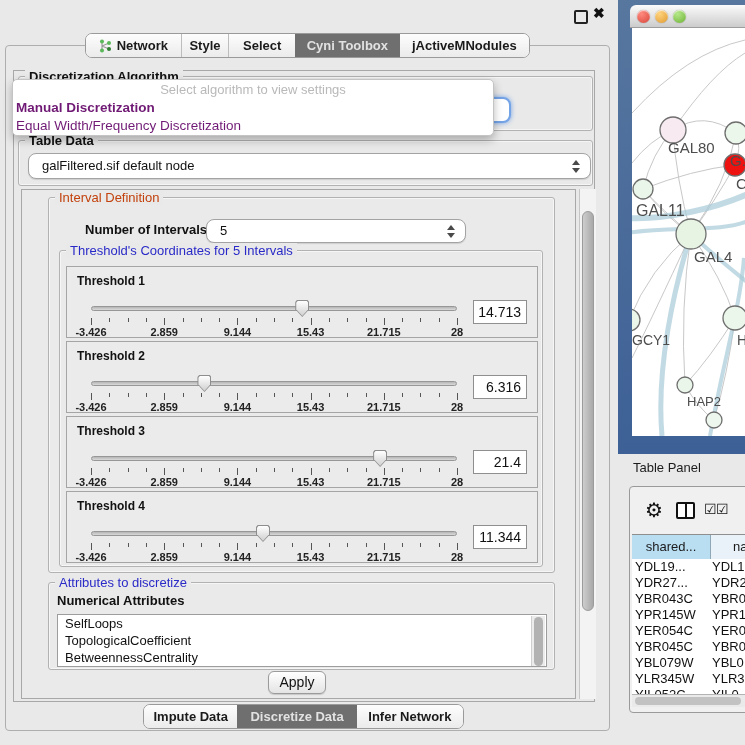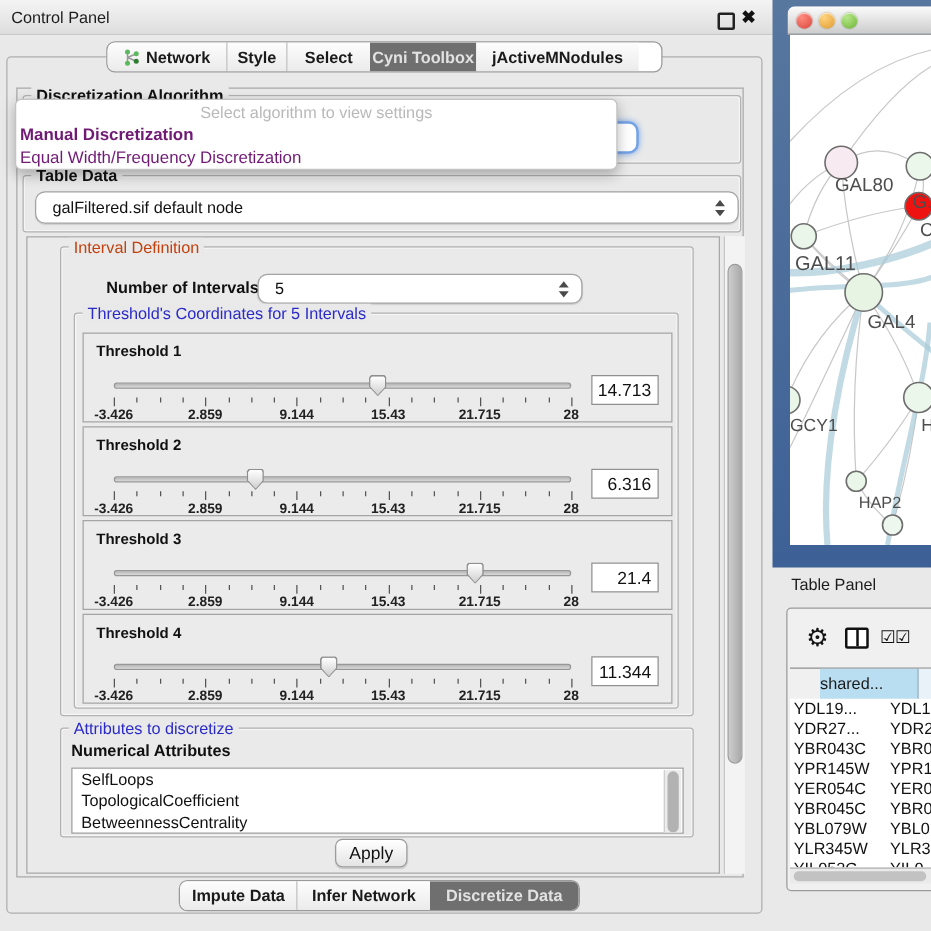--- a/index.html
+++ b/index.html
@@ -76,39 +76,36 @@
   .light{position:absolute;top:5px;width:13px;height:13px;border-radius:50%;box-shadow:inset 0 1px 1px rgba(255,255,255,.7),0 0 1px rgba(0,0,0,.5);}
   .net-canvas{left:14px;top:28px;width:113px;height:408px;background:#fff;overflow:hidden;}
   .tp-title{left:633px;top:460px;font-size:13px;color:#1c1c1c;}
   .tpanel{left:629px;top:486px;width:120px;height:227px;border:1px solid #9a9a9a;border-radius:4px;background:#f0f0f0;box-sizing:border-box;}
   .tp-gear{position:absolute;left:15px;top:11px;font-size:20px;color:#111;}
   .tp-col{position:absolute;left:46px;top:15px;width:19px;height:17px;border:2px solid #111;border-radius:2px;background:#fff;box-sizing:border-box;}
   .tp-col:before{content:"";position:absolute;left:50%;top:0;bottom:0;width:2px;background:#111;margin-left:-1px;}
   .tp-check{position:absolute;top:14px;font-size:14px;color:#111;}
   .tp-header{position:absolute;left:2px;top:47px;width:150px;height:25px;display:flex;border-top:1px solid #8f8f8f;border-bottom:1px solid #8f8f8f;}
   .tp-header .h1{width:79px;background:#b9def2;border-right:1px solid #8fa8b8;font-size:13px;color:#1a1a1a;
-                 line-height:24px;box-sizing:border-box;margin-left:24px;}
+                 text-align:center;line-height:24px;box-sizing:border-box;}
   .tp-header .h2{flex:1;background:#e9f2f9;font-size:13px;color:#1a1a1a;line-height:24px;padding-left:22px;}
   .tp-rows{position:absolute;left:2px;top:72px;width:150px;height:135px;background:#fff;overflow:hidden;}
   .tp-row{display:flex;height:16px;font-size:13px;color:#111;}
   .tp-row .c1{width:78px;padding-left:3px;box-sizing:border-box;white-space:nowrap;overflow:hidden;}
   .tp-row .c2{padding-left:2px;white-space:nowrap;}
   .tp-hscroll{position:absolute;left:2px;top:207px;width:150px;height:13px;background:#eaeaea;border-top:1px solid #b3b3b3;box-sizing:border-box;}
   .tp-hthumb{position:absolute;left:3px;top:2px;width:106px;height:8px;border-radius:4px;background:#c2c2c2;}
   .lbl{position:absolute;font-size:13px;color:#111;white-space:nowrap;}
   .bold{font-weight:700;}
 </style>
 </head>
 <body>
 
 <div id="stage">
 
-  <div class="abs titlebar">
-    <span>Control Panel</span>
-  </div>
   <div class="abs win-min"></div>
   <div class="abs win-close">✖</div>
 
   <div class="abs outer-panel"></div>
   <div class="abs tabrow" id="topTabs">
       <div class="tab" style="width: 95px;">
         <svg width="13" height="14" viewBox="0 0 13 14">
           <path d="M3,2.5 L3,11.5 M3,7 L10,4 M3,7 L10,10" stroke="#9a9a9a" stroke-width="1.2" fill="none"></path>
           <circle cx="3" cy="2.5" r="2" fill="#5cb85c"></circle>
           <circle cx="3" cy="11.5" r="2" fill="#5cb85c"></circle>
@@ -116,21 +113,21 @@
           <circle cx="10" cy="10" r="2" fill="#2e7d32"></circle>
         </svg>
         <span>Network</span>
       </div>
       <div class="tab" style="width: 48px;">
         <span>Style</span>
       </div>
       <div class="tab" style="width: 67px;">
         <span>Select</span>
       </div>
-      <div class="tab sel" style="width: 85px;">
+      <div class="tab sel" style="width: 105px;">
         <span>Cyni Toolbox</span>
       </div>
       <div class="tab" style="width: 130px;">
         <span>jActiveMNodules</span>
       </div>
     </div>
 
   <div class="abs inner-panel">
 
     <div class="grp" style="left:4px;top:5px;width:575px;height:55px;">
@@ -325,25 +322,25 @@
   <div class="abs popup">
     <div class="hint">Select algorithm to view settings</div>
     <div class="opt b">Manual Discretization</div>
     <div class="opt">Equal Width/Frequency Discretization</div>
   </div>
 
   <div class="abs tabrow" id="botTabs">
       <div class="tab" style="width: 94px;">
         <span>Impute Data</span>
       </div>
+      <div class="tab sel" style="width: 120px;">
+        <span>Discretize Data</span>
+      </div>
       <div class="tab" style="width: 107px;">
         <span>Infer Network</span>
-      </div>
-      <div class="tab sel" style="width: 120px;">
-        <span>Discretize Data</span>
       </div>
     </div>
 
   <div class="abs blue-frame">
     <div class="abs net-titlebar">
       <div class="light" style="left:7px;background:radial-gradient(circle at 35% 30%,#ff8a7e,#d8453a);"></div>
       <div class="light" style="left:25px;background:radial-gradient(circle at 35% 30%,#ffd37e,#e09a2e);"></div>
       <div class="light" style="left:43px;background:radial-gradient(circle at 35% 30%,#b6e88a,#6cb234);"></div>
     </div>
     <div class="abs net-canvas">

